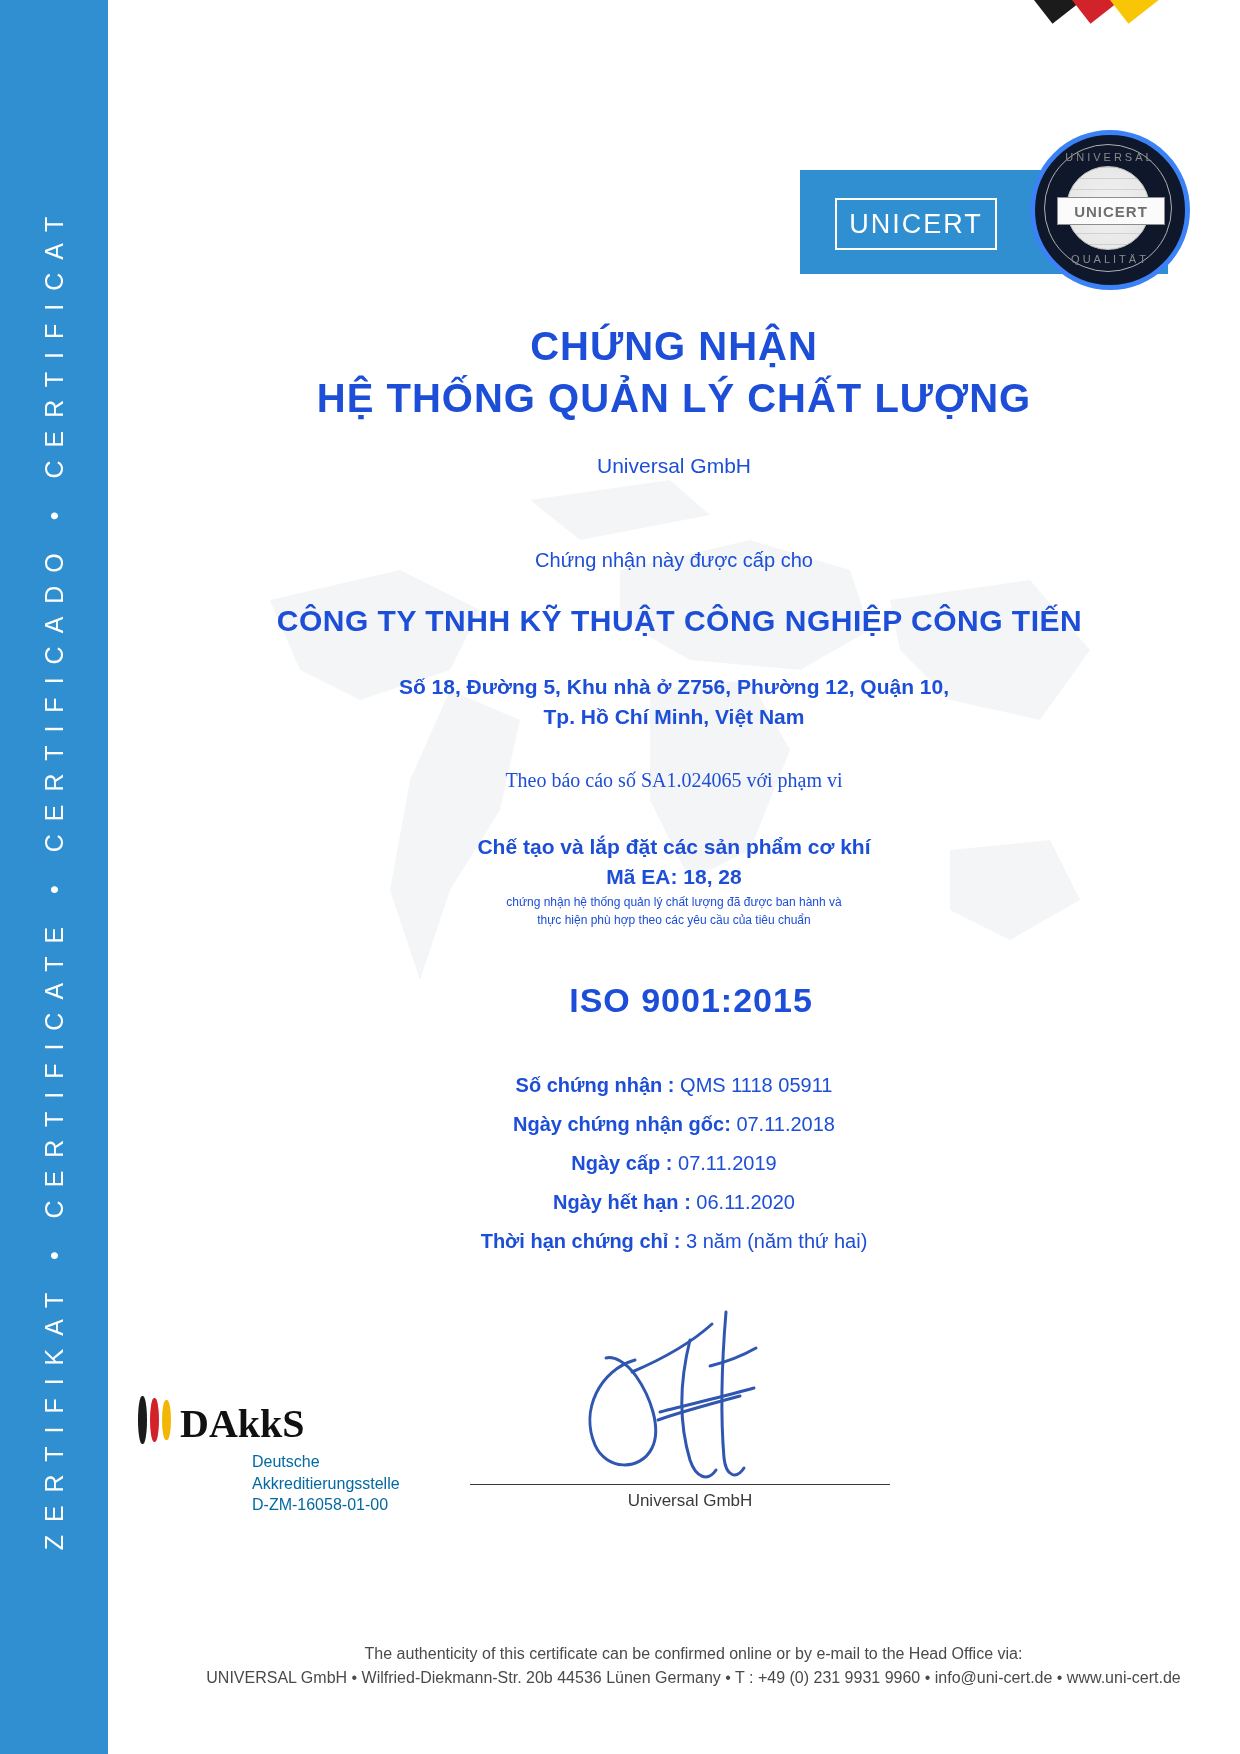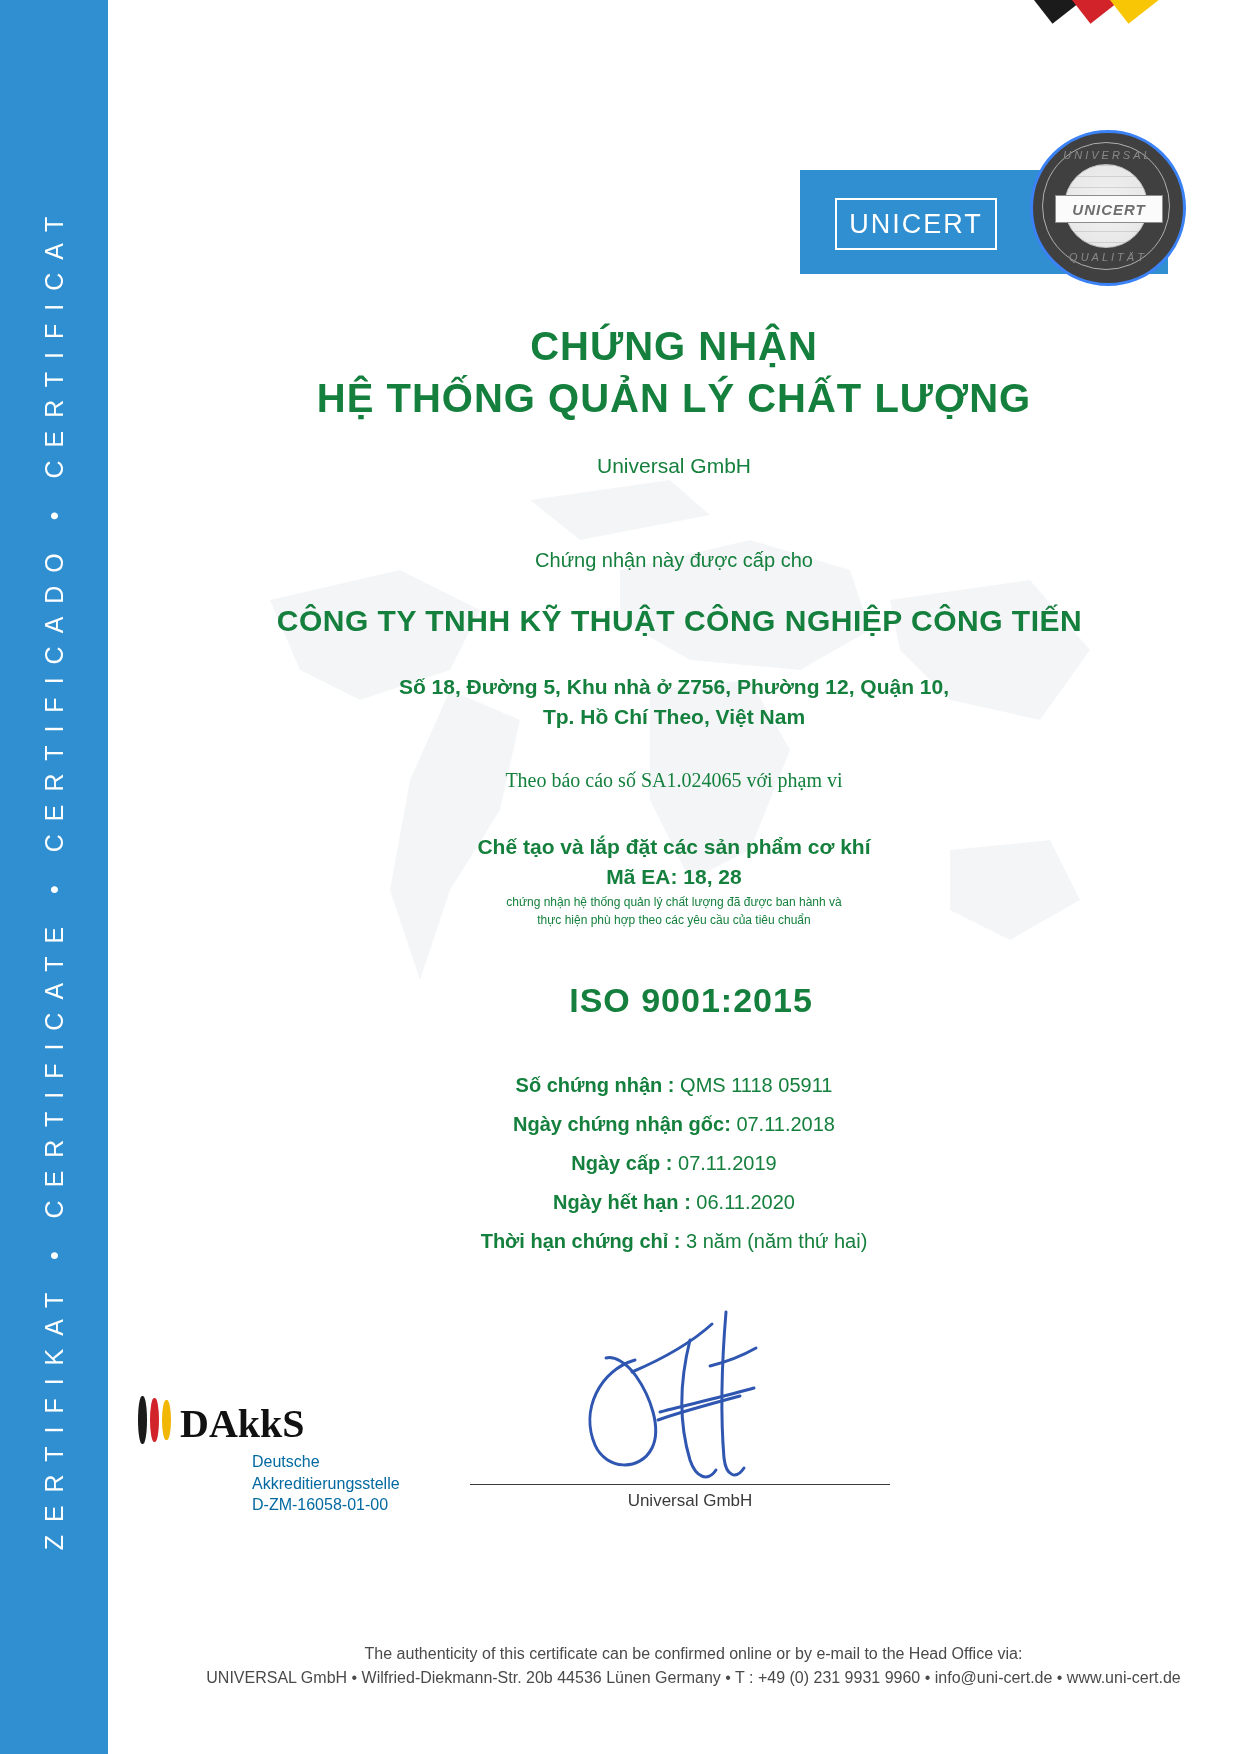--- a/index.html
+++ b/index.html
@@ -89,24 +89,23 @@
     align-items: center;
     justify-content: center;
   }
   #seal {
     position: absolute;
     left: 1030px;
     top: 130px;
     width: 150px;
     height: 150px;
     border-radius: 50%;
-    border: 3px solid #3b82f6;
-    background: #404040;
+    border: 5px solid #3b82f6;
+    background: #0f172a;
     color: #7d7d7d;
-    font-style: italic;
   }
   #seal .ring {
     position: absolute;
     left: 9px; top: 9px;
     width: 126px; height: 126px;
     border-radius: 50%;
     border: 1px solid #b0b0b0;
   }
   #seal .globe {
     position: absolute;
@@ -153,21 +152,21 @@
   }
 
   
   #content {
     position: absolute;
     left: 108px;
     top: 0;
     width: 1132px;
     height: 1754px;
     text-align: center;
-    color: #15803d;
+    color: #1d4ed8;
   }
   .t1 {
     margin-top: 320px;
     font-size: 40px;
     font-weight: bold;
     letter-spacing: 1px;
     line-height: 1.3;
   }
   .t2 {
     font-size: 40px;
@@ -342,21 +341,21 @@
     <div class="t2">HỆ THỐNG QUẢN LÝ CHẤT LƯỢNG</div>
 
     <div class="company-top">Universal GmbH</div>
 
     <div class="issued-to">Chứng nhận này được cấp cho</div>
 
     <div class="holder">CÔNG TY TNHH KỸ THUẬT CÔNG NGHIỆP CÔNG TIẾN</div>
 
     <div class="address">
       <div>Số 18, Đường 5, Khu nhà ở Z756, Phường 12, Quận 10,</div>
-      <div>Tp. Hồ Chí Theo, Việt Nam</div>
+      <div>Tp. Hồ Chí Minh, Việt Nam</div>
     </div>
 
     <div class="report">Theo báo cáo số SA1.024065 với phạm vi</div>
 
     <div class="scope">
       <div>Chế tạo và lắp đặt các sản phẩm cơ khí</div>
       <div>Mã EA: 18, 28</div>
     </div>
 
     <div class="statement">

